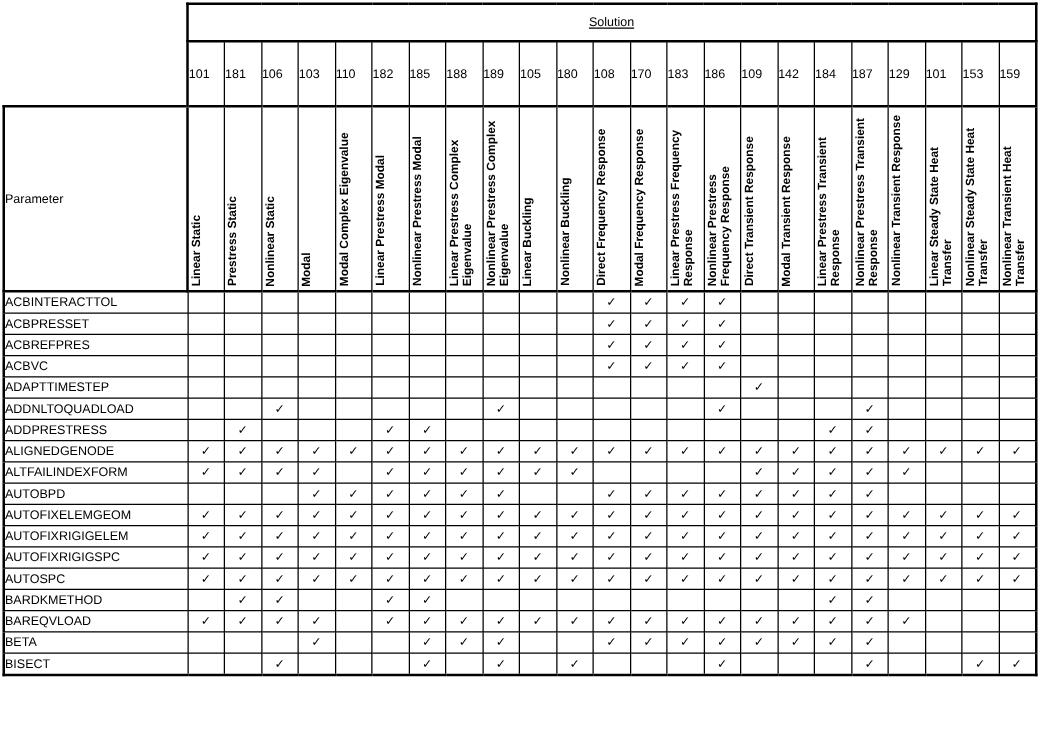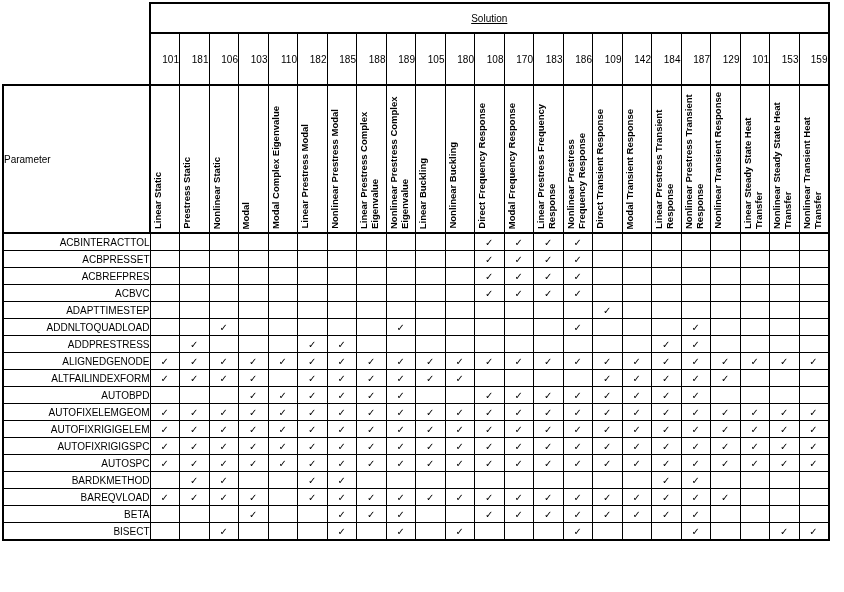--- a/index.html
+++ b/index.html
@@ -40,21 +40,21 @@
     font-size: 13px;
     border: 2px solid #000 !important;
     text-decoration: underline;
   }
   .blank-corner-top {
     border: none !important;
     background: #ffffff;
   }
   .num-cell {
     height: 50px;
-    text-align: right;
+    text-align: left;
     vertical-align: middle;
     font-weight: bold;
     font-size: 10px;
   }
   .num-cell.firstnum { border-left: 2px solid #000 !important; }
   .param-head {
     vertical-align: middle;
     text-align: left;
     font-weight: bold;
     font-size: 13px;
@@ -77,21 +77,21 @@
     max-height: 140px;
     padding: 3px 0 4px 0;
     margin-left: 2px;
     text-align: left;
   }
   .param-cell {
     height: 16px;
     font-size: 10.5px;
     font-weight: bold;
     padding-left: 3px;
-    text-align: right;
+    text-align: left;
     border-left: 2px solid #000 !important;
     white-space: nowrap;
   }
   .chk {
     text-align: center;
     vertical-align: middle;
     height: 16px;
     font-size: 11px;
   }
   tr.last-row td { border-bottom: 2px solid #000 !important; }

